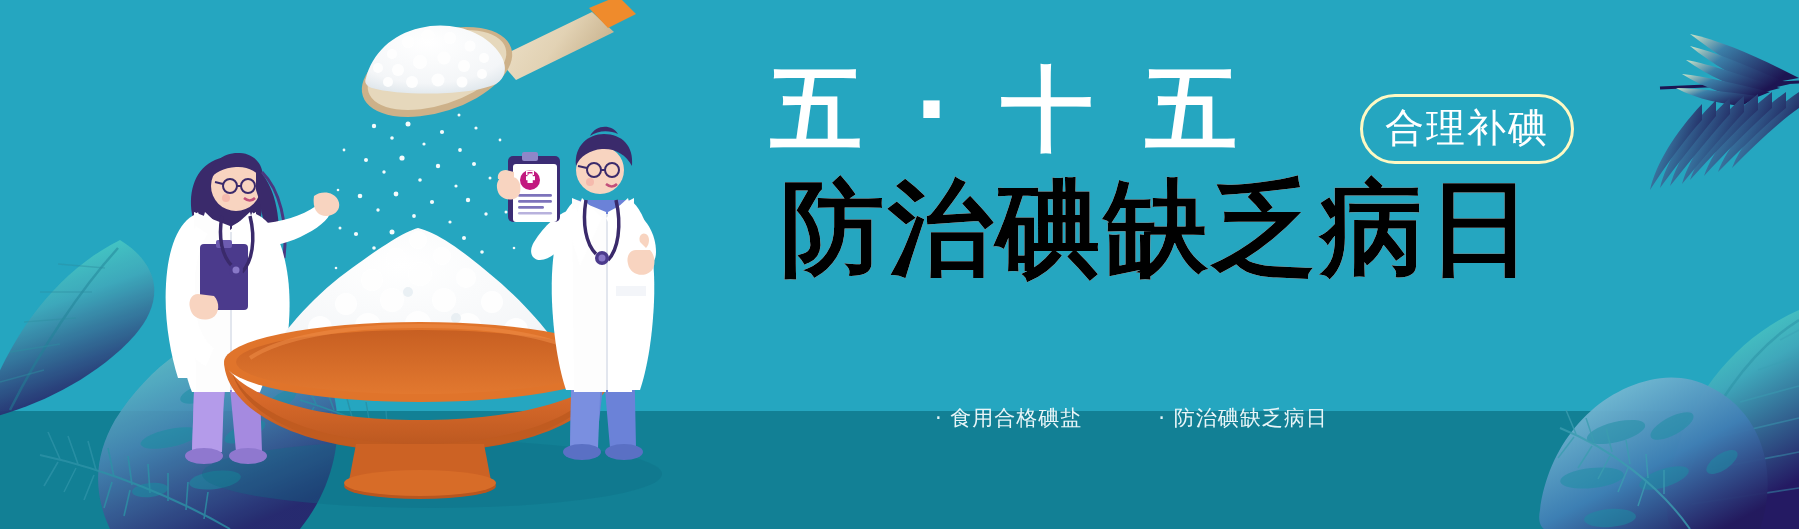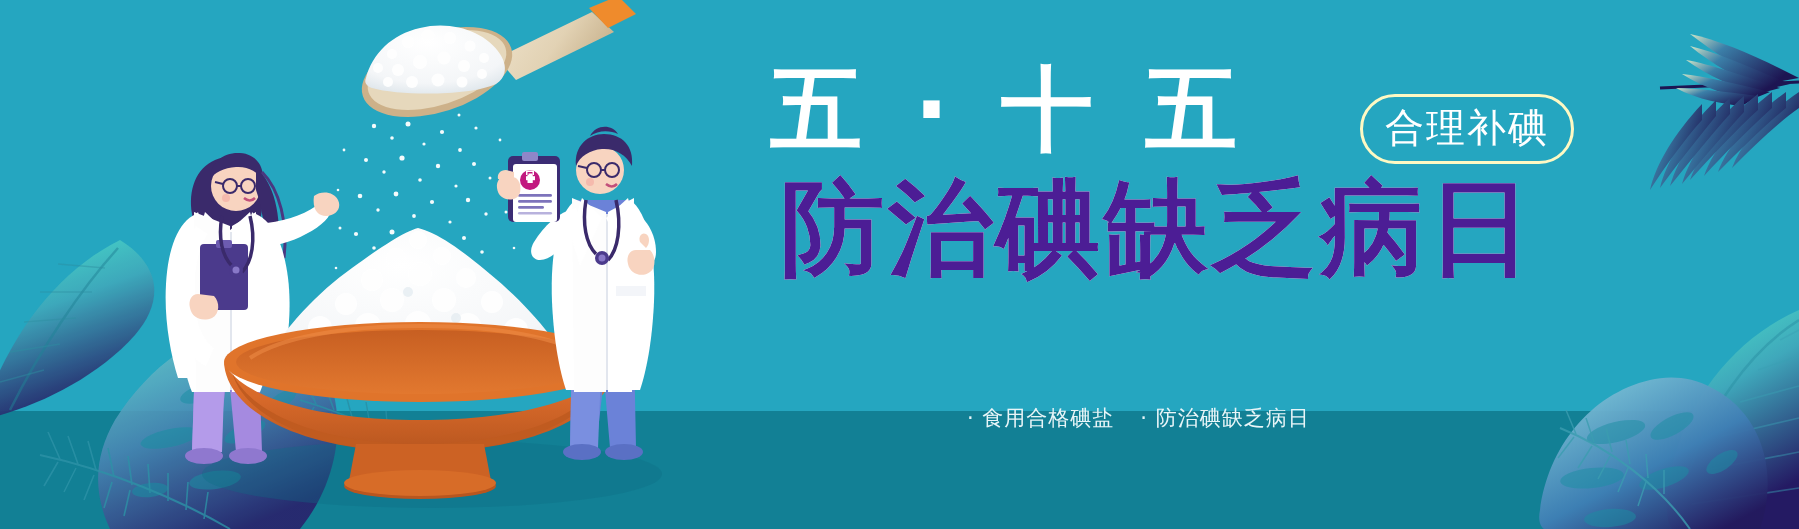--- a/index.html
+++ b/index.html
@@ -28,32 +28,31 @@
     position:absolute;left:590px;top:12px;
     border:3px solid #fef9c3;border-radius:40px;
     padding:8px 22px 10px 22px;
     color:#ffffff;font-size:39px;line-height:46px;letter-spacing:2px;
     white-space:nowrap;font-weight:500;
     font-family:"DejaVu Sans","Liberation Sans",sans-serif;
     margin-top:20px;
   }
   #headline{
     position:absolute;left:10px;top:110px;
-    font-size:104px;line-height:112px;color:#4c1d95;font-weight:bold;
+    font-size:104px;line-height:112px;color:#000000;font-weight:bold;
     letter-spacing:4px;white-space:nowrap;
     font-family:"DejaVu Sans","Liberation Sans",sans-serif;
     text-shadow:0 0 0 #fff;
   }
   
   #taglines{
     position:absolute;left:935px;top:398px;width:520px;height:40px;
-    display:flex;align-items:center;gap:26px;
+    display:flex;align-items:center;gap:76px;
     color:#e8f5f8;font-size:21px;letter-spacing:1px;
     font-family:"DejaVu Sans","Liberation Sans",sans-serif;
-    margin-left:32px;
   }
   .tagline{white-space:nowrap;}
   
   svg{display:block;}
   #art{position:absolute;left:0;top:0;width:1799px;height:529px;pointer-events:none;}
 </style>
 </head>
 <body>
 
 <div id="banner">

